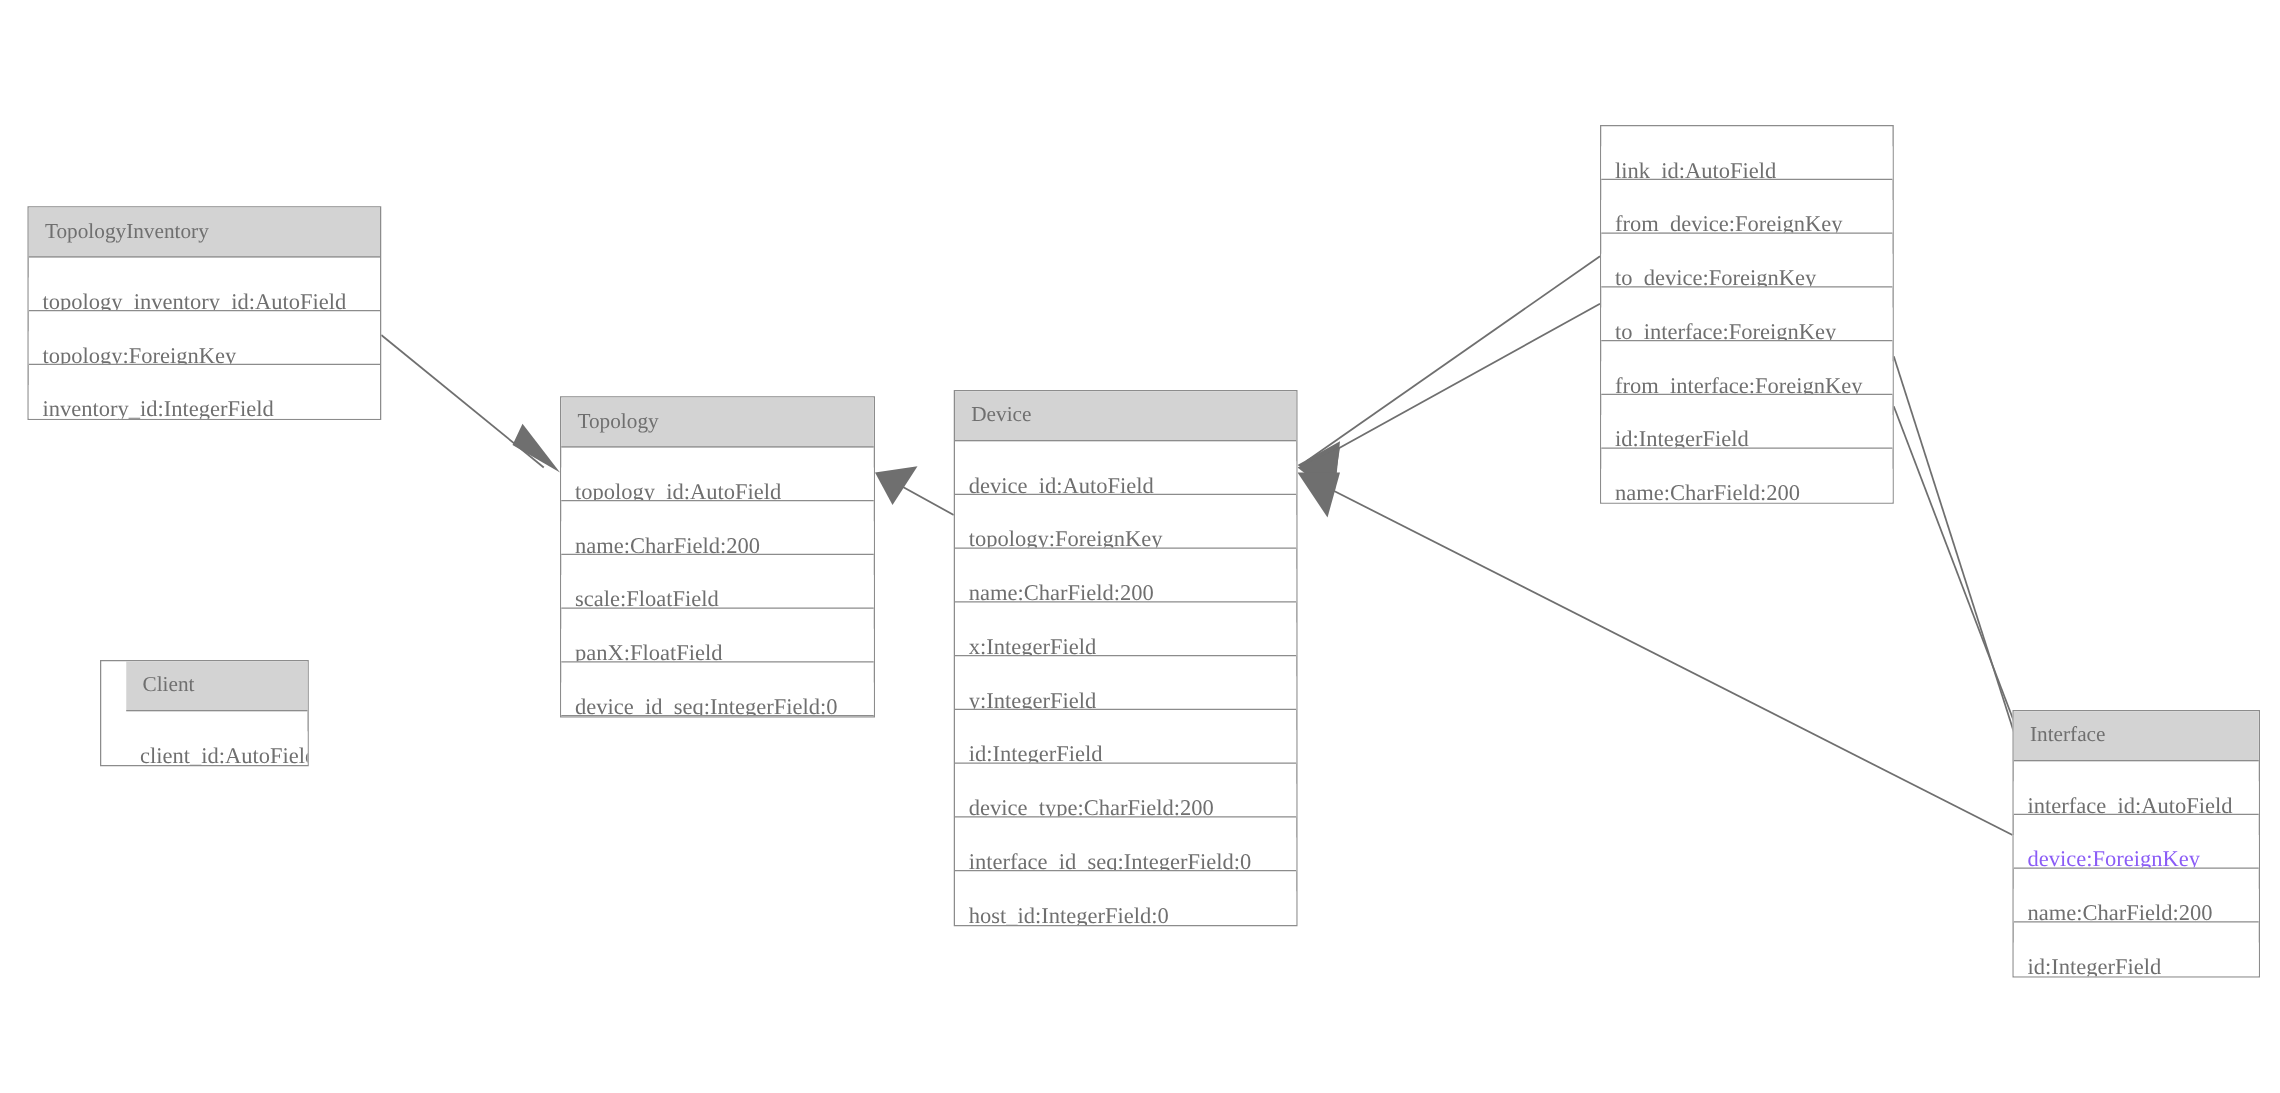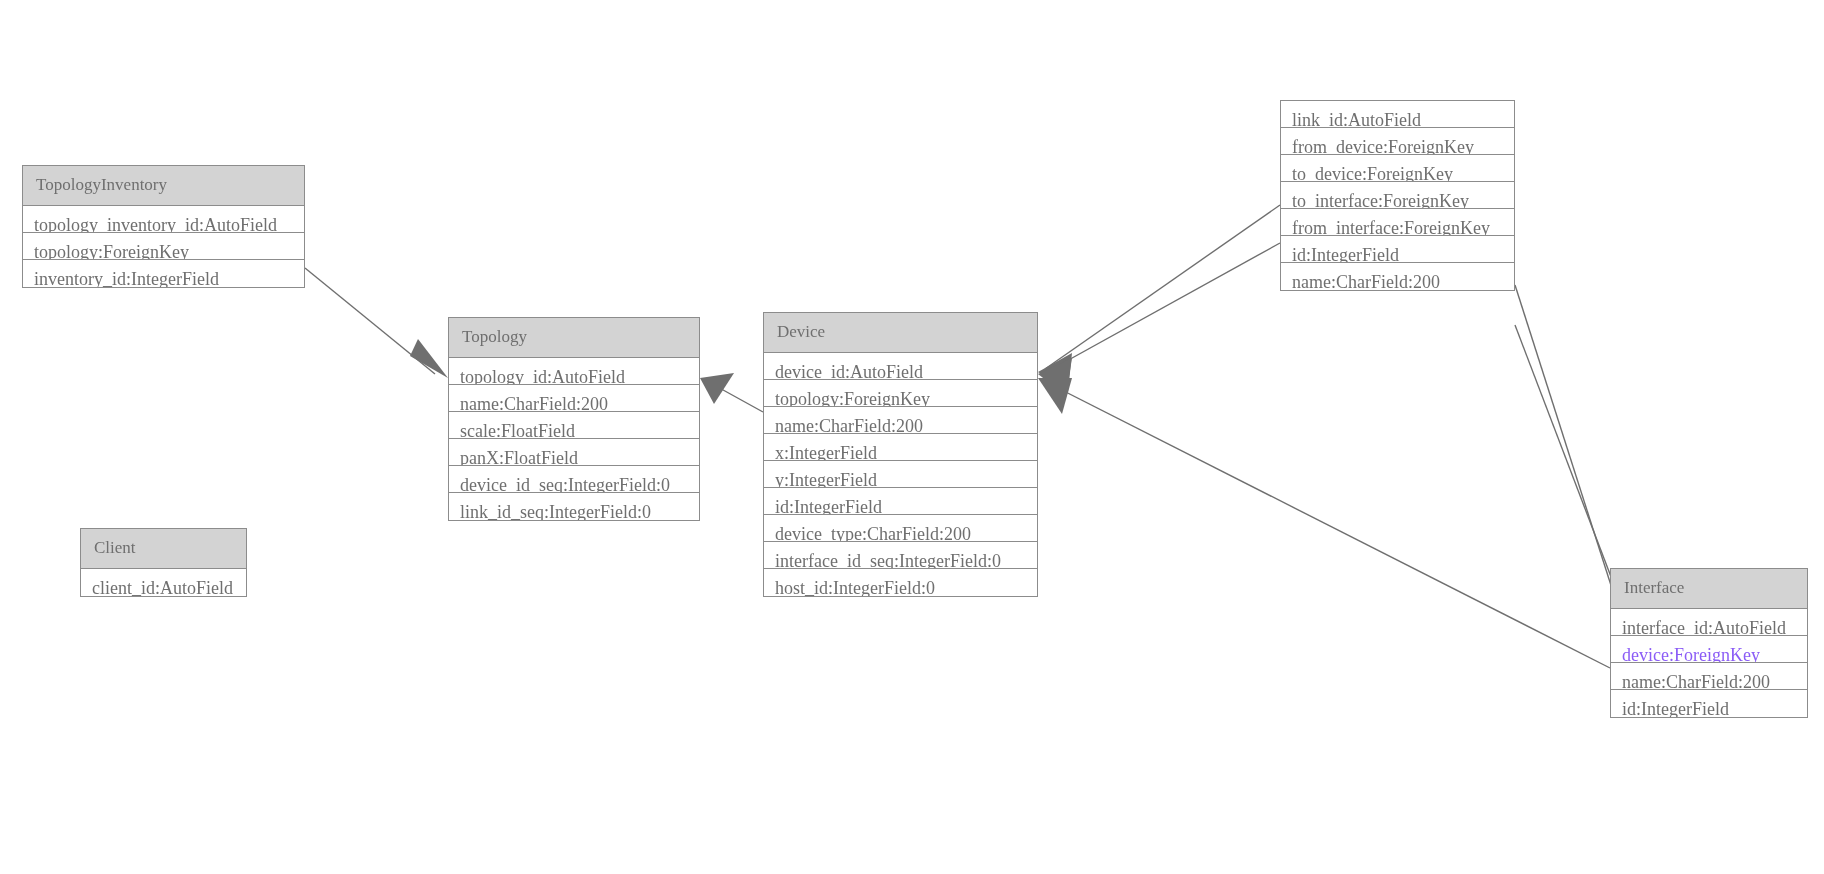--- a/index.html
+++ b/index.html
@@ -46,20 +46,21 @@
     box-sizing: border-box;
     height: 27px;
     line-height: 38px;
     border-bottom: 1px solid #8c8c8c;
     color: #6f6f6f;
     font-size: 18px;
     padding: 0 0 0 11px;
     white-space: nowrap;
     overflow: hidden;
     background: #ffffff;
+    margin-top: 16px;
   }
   .entity-field.last {
     border-bottom: none;
   }
 </style>
 </head>
 <body>
 
 <div id="canvas">
 
@@ -94,32 +95,31 @@
       </g>
     </svg>
 
   <div id="entities-layer">
       <div class="entity" style="left: 22px; top: 165px; width: 283px; border-color: rgb(140, 140, 140);">
         <div class="entity-header" style="background: rgb(211, 211, 211); color: rgb(111, 111, 111); border-bottom-color: rgb(140, 140, 140);">TopologyInventory</div>
         <div class="entity-field" style="color: rgb(111, 111, 111); border-bottom-color: rgb(140, 140, 140);">topology_inventory_id:AutoField</div>
         <div class="entity-field" style="color: rgb(111, 111, 111); border-bottom-color: rgb(140, 140, 140);">topology:ForeignKey</div>
         <div class="entity-field last" style="color: rgb(111, 111, 111); border-bottom-color: rgb(140, 140, 140);">inventory_id:IntegerField</div>
       </div>
-      <div class="entity" style="left: 80px; top: 528px; width: 167px; border-color: rgb(140, 140, 140);">
+      <div class="entity" style="left: 80px; top: 528px; width: 167px; border-color: rgb(140, 140, 140); padding-left: 20px;">
         <div class="entity-header" style="background: rgb(211, 211, 211); color: rgb(111, 111, 111); border-bottom-color: rgb(140, 140, 140);">Client</div>
         <div class="entity-field last" style="color: rgb(111, 111, 111); border-bottom-color: rgb(140, 140, 140);">client_id:AutoField</div>
       </div>
       <div class="entity" style="left: 448px; top: 317px; width: 252px; border-color: rgb(140, 140, 140);">
         <div class="entity-header" style="background: rgb(211, 211, 211); color: rgb(111, 111, 111); border-bottom-color: rgb(140, 140, 140);">Topology</div>
         <div class="entity-field" style="color: rgb(111, 111, 111); border-bottom-color: rgb(140, 140, 140);">topology_id:AutoField</div>
         <div class="entity-field" style="color: rgb(111, 111, 111); border-bottom-color: rgb(140, 140, 140);">name:CharField:200</div>
         <div class="entity-field" style="color: rgb(111, 111, 111); border-bottom-color: rgb(140, 140, 140);">scale:FloatField</div>
         <div class="entity-field" style="color: rgb(111, 111, 111); border-bottom-color: rgb(140, 140, 140);">panX:FloatField</div>
         <div class="entity-field" style="color: rgb(111, 111, 111); border-bottom-color: rgb(140, 140, 140);">device_id_seq:IntegerField:0</div>
-        <div class="entity-field last" style="color: rgb(111, 111, 111); border-bottom-color: rgb(140, 140, 140);">link_id_seq:IntegerField:0</div>
       </div>
       <div class="entity" style="left: 763px; top: 312px; width: 275px; border-color: rgb(140, 140, 140);">
         <div class="entity-header" style="background: rgb(211, 211, 211); color: rgb(111, 111, 111); border-bottom-color: rgb(140, 140, 140);">Device</div>
         <div class="entity-field" style="color: rgb(111, 111, 111); border-bottom-color: rgb(140, 140, 140);">device_id:AutoField</div>
         <div class="entity-field" style="color: rgb(111, 111, 111); border-bottom-color: rgb(140, 140, 140);">topology:ForeignKey</div>
         <div class="entity-field" style="color: rgb(111, 111, 111); border-bottom-color: rgb(140, 140, 140);">name:CharField:200</div>
         <div class="entity-field" style="color: rgb(111, 111, 111); border-bottom-color: rgb(140, 140, 140);">x:IntegerField</div>
         <div class="entity-field" style="color: rgb(111, 111, 111); border-bottom-color: rgb(140, 140, 140);">y:IntegerField</div>
         <div class="entity-field" style="color: rgb(111, 111, 111); border-bottom-color: rgb(140, 140, 140);">id:IntegerField</div>
         <div class="entity-field" style="color: rgb(111, 111, 111); border-bottom-color: rgb(140, 140, 140);">device_type:CharField:200</div>

